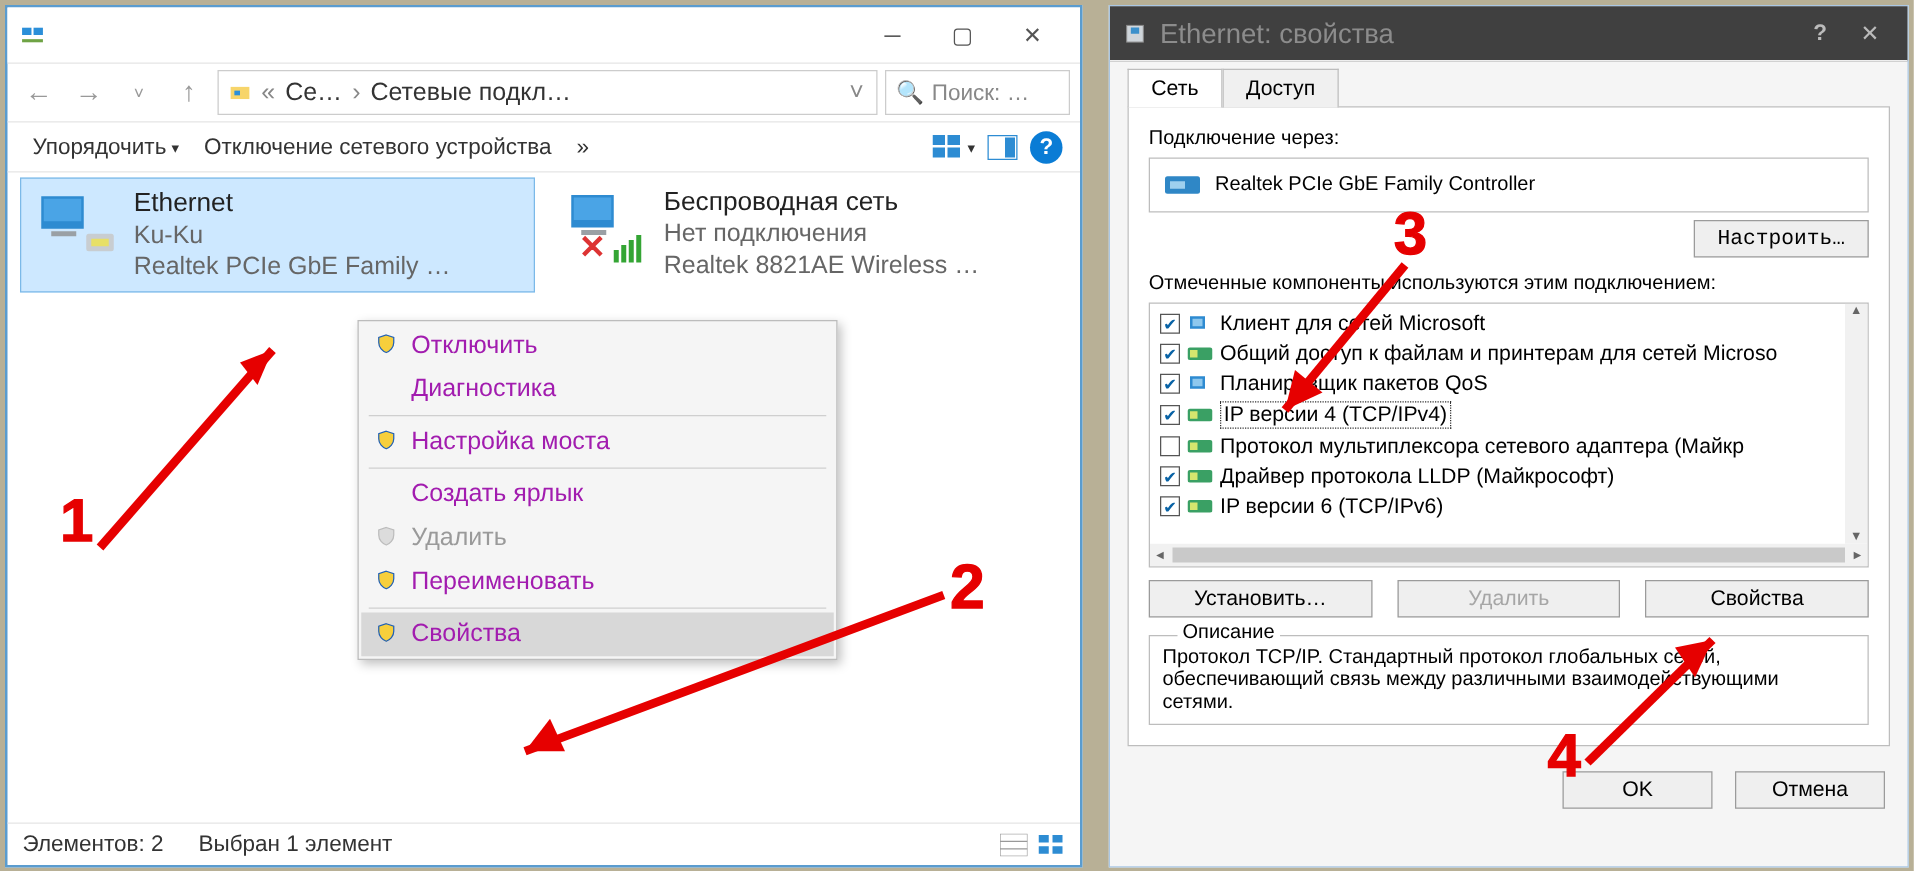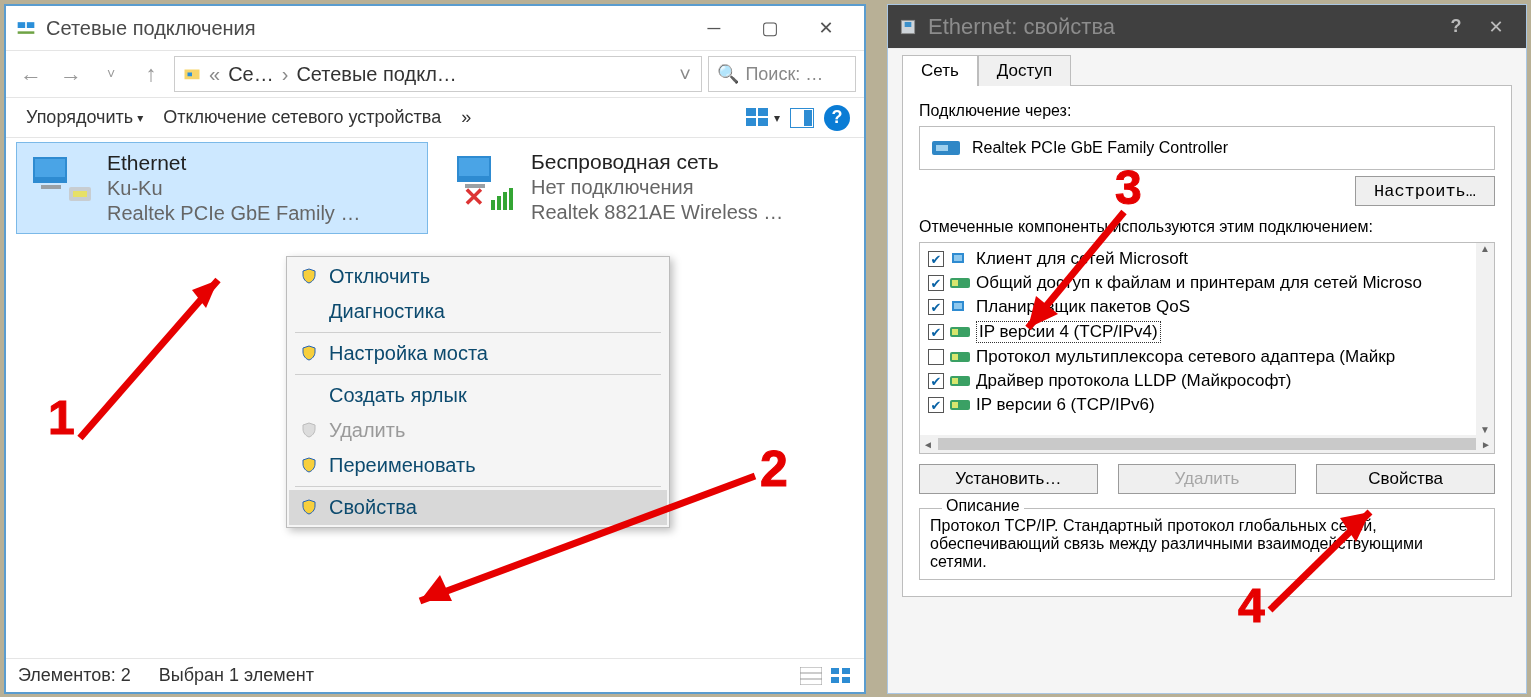--- a/index.html
+++ b/index.html
@@ -70,21 +70,21 @@
   .conn-text .sub2{font-size:20px;color:#666;white-space:nowrap;overflow:hidden;text-overflow:ellipsis;max-width:300px;}
   
   .ctxmenu{
     position:absolute; left:280px; top:118px;
     width:384px; background:#f5f5f5; border:1px solid #bcbcbc;
     box-shadow: 3px 3px 8px rgba(0,0,0,.25);
     padding:2px;
   }
   .ctxitem{
     display:flex;align-items:center;gap:10px;
-    padding:6px 12px;font-size:20px;color:#0c4a6e;cursor:default;
+    padding:6px 12px;font-size:20px;color:#a21caf;cursor:default;
   }
   .ctxitem.hovered{background:#d8d8d8;}
   .ctxitem.dim{color:#9a9a9a;}
   .ctxitem.bold{font-weight:600;}
   .ctxsep{height:1px;background:#cfcfcf;margin:3px 6px;}
   .shield-icon{display:inline-block;width:18px;position:relative;top:1px;}
   .statusbar{
     position:absolute;left:0;right:0;bottom:0;height:34px;
     border-top:1px solid #e5e5e5;display:flex;align-items:center;
     padding:0 12px;font-size:18px;color:#333;gap:28px;
@@ -155,21 +155,20 @@
 </head>
 <body>
 
 <div id="win1" class="window">
   <div class="titlebar">
     <svg class="sys-icon" viewBox="0 0 24 24">
       <rect x="2" y="5" width="9" height="7" fill="#2b8fd9"></rect>
         <rect x="13" y="5" width="9" height="7" fill="#2b8fd9"></rect>
       <rect x="2" y="16" width="20" height="3" fill="#6fa345"></rect>
     </svg>
-    <span class="title">Сетевые подключения</span>
     <div class="winbtns">
       <div class="winbtn">─</div>
       <div class="winbtn">▢</div>
       <div class="winbtn">✕</div>
     </div>
   </div>
 
   <div class="navrow">
     <div class="navbtn">←</div>
     <div class="navbtn">→</div>
@@ -438,20 +437,24 @@
       <button class="winbutton disabled">Удалить</button>
       <button class="winbutton">Свойства</button>
     </div>
 
     <div class="desc-group">
       <span class="legend">Описание</span>
       <span>Протокол TCP/IP. Стандартный протокол глобальных сетей, обеспечивающий связь между различными взаимодействующими сетями.</span>
     </div>
   </div>
 
+  <div class="dlgbtns">
+    <button class="winbutton">OK</button>
+    <button class="winbutton">Отмена</button>
+  </div>
 </div>
 
 <div class="stepnum" id="step1">1</div>
 <div class="stepnum" id="step2">2</div>
 <div class="stepnum" id="step3">3</div>
 <div class="stepnum" id="step4">4</div>
 
 <svg class="arrow" style="left:70px;top:268px;width:170px;height:180px;" viewBox="0 0 170 180">
   <line class="arrowline" x1="10" y1="170" x2="148" y2="12"></line>
   <polygon class="arrowhead" points="148,12 122,22 136,40"></polygon>

